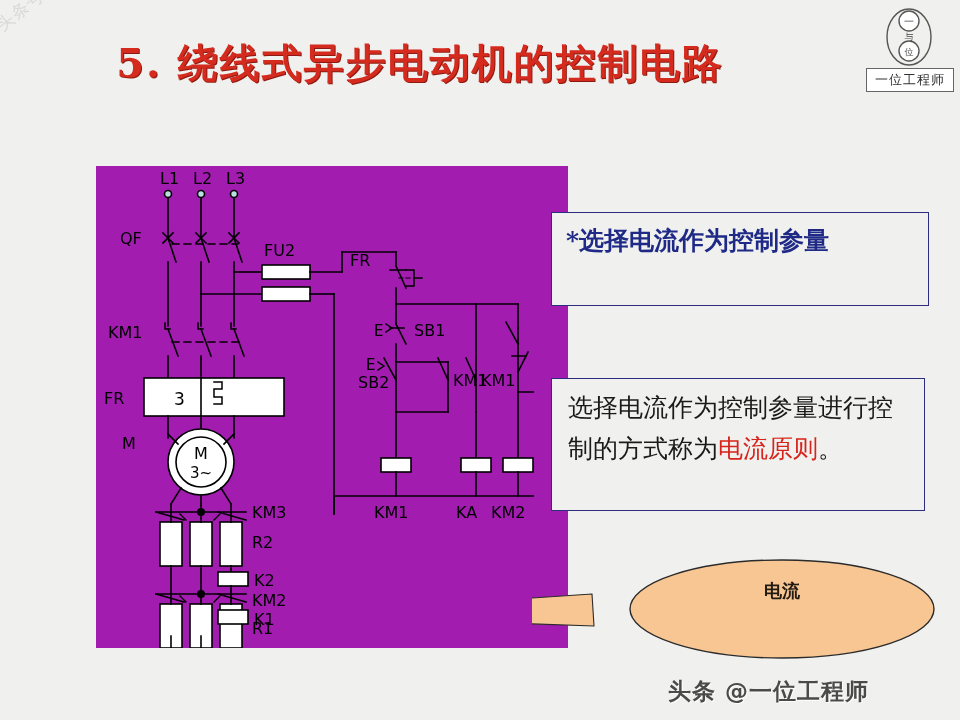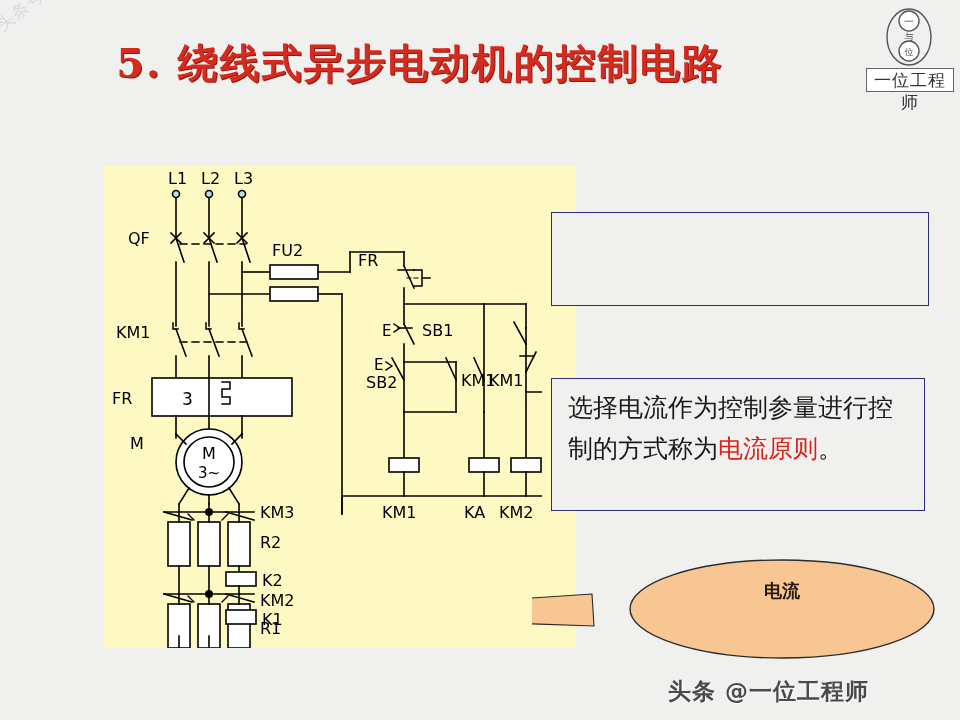--- a/index.html
+++ b/index.html
@@ -31,29 +31,28 @@
     text-shadow:1px 1px 0 #8d1a11;
     white-space:nowrap;
   }
 
   
   #logo{position:absolute;left:866px;top:8px;width:86px;height:84px;}
   #logo .mark{position:absolute;left:14px;top:0;width:58px;height:58px;}
   #logo .namebox{
     position:absolute;left:0;bottom:0;width:86px;height:22px;
     border:1.5px solid #666;background:#fff;
-    font-size:17px;line-height:22px;text-align:center;color:#333;
+    font-size:13px;line-height:22px;text-align:center;color:#333;
     font-family:"DejaVu Sans",sans-serif;letter-spacing:1px;
   }
 
   
   #panel{
     position:absolute;left:96px;top:166px;width:472px;height:482px;
-    background:#fef9c3;
-    margin-left:8px;
+    background:#a21caf;
   }
   #panel svg{display:block;}
 
   
   .tbox{
     position:absolute;background:#f0f0ee;
     border:1.6px solid #2d2d80;
     box-sizing:border-box;
   }
   #box1{left:551px;top:212px;width:378px;height:94px;padding:8px 14px 0 14px;}
@@ -296,20 +295,21 @@
         <text x="476" y="240">K2</text>
         <text x="278" y="352">KM1</text>
         <text x="360" y="352">KA</text>
         <text x="395" y="352">KM2</text>
         <text x="443" y="352">KM3</text>
       </g>
     </svg>
   </div>
 
   <div id="box1" class="tbox">
+    <div class="line">*选择电流作为控制参量</div>
   </div>
 
   <div id="box2" class="tbox">
     <div class="para"><span>选择电流作为控制参量</span><span>进行控制的方式称为</span><span class="hl">电</span><span class="hl">流原则</span><span>。</span></div>
   </div>
 
   <div id="callout">
     <svg width="420" height="115" viewBox="0 0 420 115">
       <path d="M60 42 L-260 63 L62 74 Z" fill="#f7c693" stroke="#2b2b2b" stroke-width="1.1"></path>
       <ellipse cx="250" cy="57" rx="152" ry="49" fill="#f7c693" stroke="#2b2b2b" stroke-width="1.4"></ellipse>

